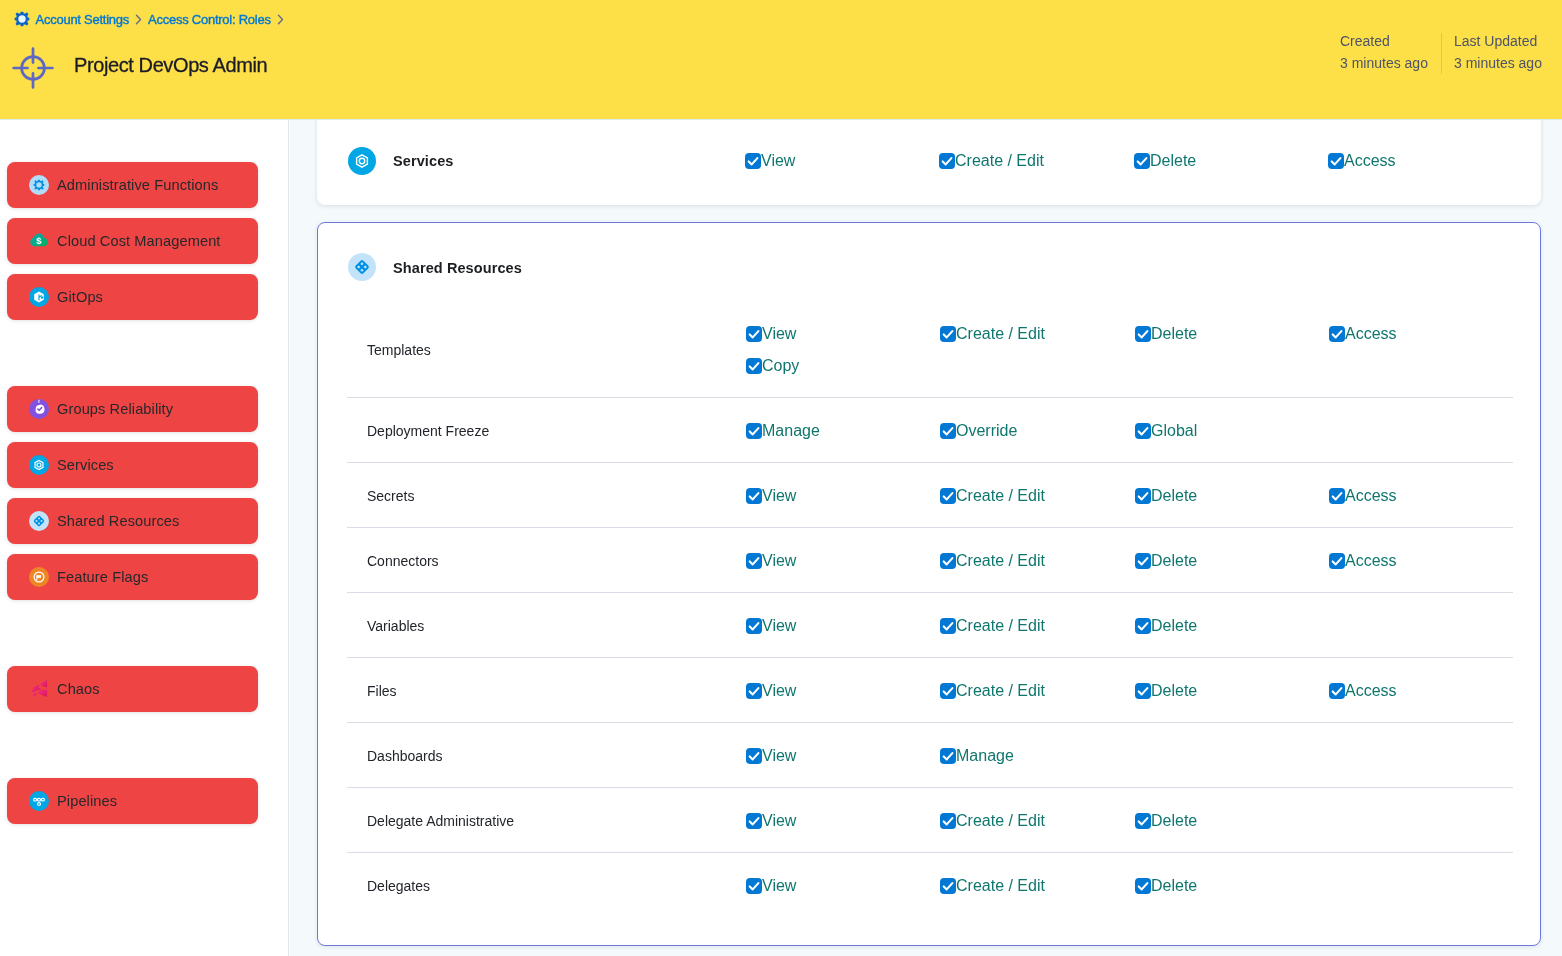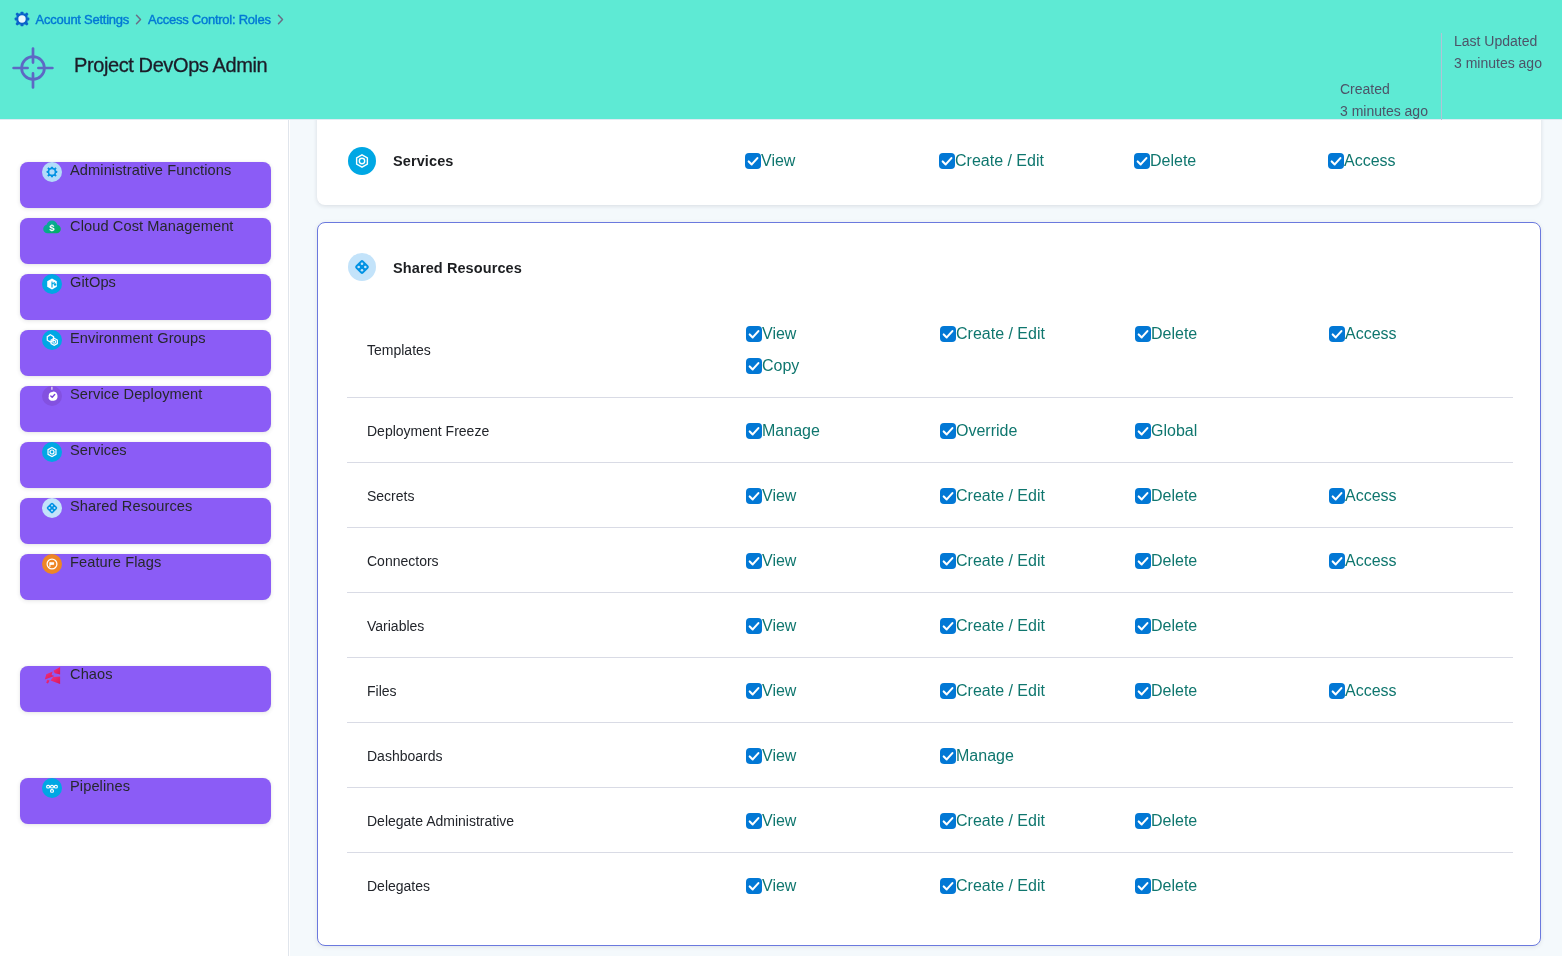--- a/index.html
+++ b/index.html
@@ -1,30 +1,30 @@
 <!DOCTYPE html>
 <html><head>
 <meta charset="utf-8">
 <style>
 * { margin:0; padding:0; box-sizing:border-box; }
 html,body { width:1562px; height:956px; font-family:"Liberation Sans", sans-serif; background:#ffffff; overflow:hidden; }
 .abs { position:absolute; }
 #page { position:relative; width:1562px; height:956px; }
-#header { position:absolute; left:0; top:0; width:1562px; height:120px; background:#5eead4; border-bottom:1px solid #e0ebf3; box-sizing:border-box; }
+#header { position:absolute; left:0; top:0; width:1562px; height:120px; background:#fde047; border-bottom:1px solid #e0ebf3; box-sizing:border-box; }
 #crumbs { position:absolute; left:14px; top:10px; height:18px; display:flex; align-items:center; font-size:13px; letter-spacing:-0.25px; font-weight:normal; -webkit-text-stroke:0.4px #0278d5; color:#0278d5; }
 #crumbs .sep { margin:0 6px; -webkit-text-stroke:0; }
 #crumbs svg { margin-right:5.5px; }
 #title { position:absolute; left:74px; top:54px; font-size:20px; color:#1c1c28; font-weight:normal; -webkit-text-stroke:0.3px #1c1c28; letter-spacing:-0.4px; }
 #timebox { position:absolute; right:14px; top:30px; display:flex; color:#4d5368; font-size:14px; }
 #timebox .col { text-align:left; line-height:22px; }
-#timebox .c1 { width:90px;margin-top:48px; }
+#timebox .c1 { width:90px; }
 #timebox .c2 { width:94px; }
 #timebox .divider { width:1px; background:#b0c4d6; margin:3px 12px 0 11px; }
 #sidebar { position:absolute; left:0; top:120px; width:289px; height:836px; background:#ffffff; border-right:1px solid #e0e5ec; }
-.scard { position:absolute; left:20px; width:251px; height:46px; background:#8b5cf6; border-radius:8px; box-shadow:0 1px 4px rgba(40,41,61,0.12), 0 0 1px rgba(40,41,61,0.08); display:flex; align-items:flex-start; padding-left:22px; }
+.scard { position:absolute; left:7px; width:251px; height:46px; background:#ef4444; border-radius:8px; box-shadow:0 1px 4px rgba(40,41,61,0.12), 0 0 1px rgba(40,41,61,0.08); display:flex; align-items:center; padding-left:22px; }
 .scard .ic { width:20px; height:20px; margin-right:8px; flex:none; }
 .scard .txt { font-size:14.6px; color:#26282c; letter-spacing:0.1px; }
 #main { position:absolute; left:290px; top:120px; width:1272px; height:836px; background:#f4f9fc; overflow:hidden; }
 #card1 { position:absolute; left:27px; top:-20px; width:1224px; height:105px; background:#ffffff; border-radius:8px; box-shadow:0 1px 4px rgba(40,41,61,0.14); }
 #card2 { position:absolute; left:27px; top:102px; width:1224px; height:723.5px; background:#ffffff; border-radius:8px; border:1.5px solid #6b79de; box-shadow:0 1px 4px rgba(40,41,61,0.10); }
 .rowlabel { position:absolute; left:49px; font-size:14px; color:#22252b; }
 .cardtitle { font-size:14.5px; font-weight:700; color:#1c1e21; letter-spacing:0.1px; }
 .cb { position:absolute; display:flex; align-items:center; height:16px; }
 .cb svg { flex:none; }
 .cb .lb { font-size:16px; color:#0f766e; white-space:nowrap; }
@@ -108,38 +108,29 @@
       </div>
 <div class="scard" style="top:154px">
         <svg class="ic" width="20" height="20" viewBox="0 0 20 20">
           <circle cx="10" cy="10" r="10" fill="#00a7e4"></circle>
           <path d="M10 4.6 14.8 7.3v5.4L10 15.4 5.2 12.7V7.3z" fill="#ffffff"></path>
           <path d="M10 7.4v6.2M10 9.9l2.8-1.5" stroke="#00a7e4" stroke-width="1.15" fill="none"></path>
           <circle cx="13 " cy="10.4" r="1.25" fill="#00a7e4"></circle>
         </svg>
         <span class="txt">GitOps</span>
       </div>
-<div class="scard" style="top:210px">
-        <svg class="ic" width="20" height="20" viewBox="0 0 20 20">
-          <circle cx="10" cy="10" r="10" fill="#00a7e4"></circle>
-          <path d="M8.4 4.800000000000001 11.5176 6.6000000000000005 11.5176 10.200000000000001 8.4 12.0 5.282400000000001 10.200000000000001 5.282400000000001 6.6000000000000005Z" fill="none" stroke="#ffffff" stroke-width="1.25"></path>
-          <path d="M12.2 8.200000000000001 15.317599999999999 10.0 15.317599999999999 13.600000000000001 12.2 15.4 9.0824 13.600000000000001 9.0824 10.0Z" fill="none" stroke="#ffffff" stroke-width="1.25"></path>
-          <circle cx="12.2" cy="11.8" r="1.4" fill="none" stroke="#ffffff" stroke-width="1.1"></circle>
-        </svg>
-        <span class="txt">Environment Groups</span>
-      </div>
 <div class="scard" style="top:266px">
         <svg class="ic" width="20" height="20" viewBox="0 0 20 20">
           <circle cx="10" cy="10" r="10" fill="#8351e0"></circle>
           <path d="M10.8 5.4a4.7 4.7 0 11-4.5 6l4-1.1z" fill="#ffffff"></path>
           <circle cx="10.6" cy="9.9" r="3.9" fill="#ffffff"></circle>
           <path d="M8.8 9.9l1.4 1.4 2.5-2.8" stroke="#7b44da" stroke-width="1.4" fill="none" stroke-linecap="round" stroke-linejoin="round"></path>
           <path d="M9.9 0.8v3" stroke="#ffffff" stroke-width="1.2" opacity="0.85"></path>
         </svg>
-        <span class="txt">Service Deployment</span>
+        <span class="txt">Groups Reliability</span>
       </div>
 <div class="scard" style="top:322px">
         <svg class="ic" width="20" height="20" viewBox="0 0 20 20">
           <circle cx="10" cy="10" r="10" fill="#00a7e4"></circle>
           <path d="M10 5.4 13.9836 7.7 13.9836 12.3 10 14.6 6.016400000000001 12.3 6.016400000000001 7.7Z" fill="none" stroke="#ffffff" stroke-width="1.2"></path>
           <circle cx="10" cy="10" r="2" fill="none" stroke="#ffffff" stroke-width="1.2"></circle>
         </svg>
         <span class="txt">Services</span>
       </div>
 <div class="scard" style="top:378px">

